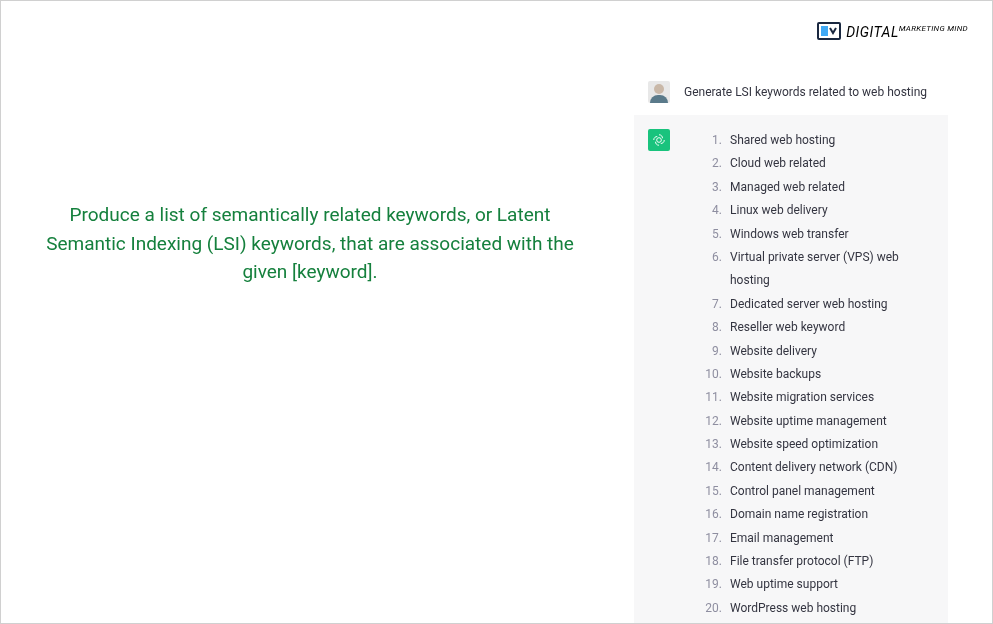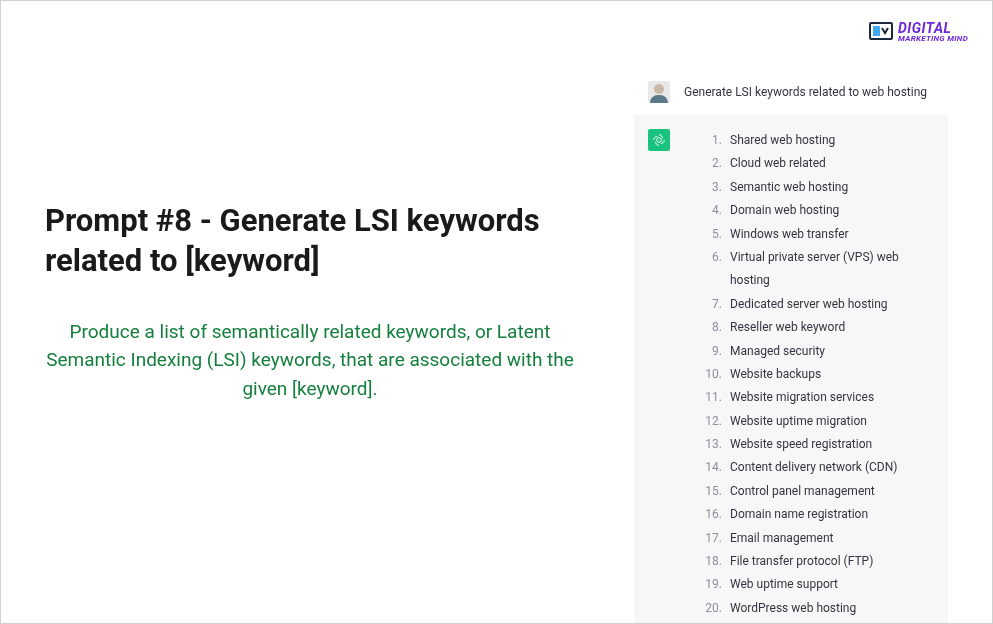--- a/index.html
+++ b/index.html
@@ -20,25 +20,25 @@
     align-items: center;
     gap: 4px;
   }
   .logo-mark {
     width: 26px;
     height: 26px;
     position: relative;
   }
   .logo-text {
     display: flex;
-    flex-direction: column;
+    flex-direction: row;
     line-height: 1;
-    font-weight: 700;
+    font-weight: 400;
     font-style: italic;
-    color: #6d28d9;
+    color: #000000;
   }
   .logo-text .l1 { font-size: 14px; letter-spacing: 0.5px; }
   .logo-text .l2 { font-size: 8px; letter-spacing: 0.3px; }
   .left {
     position: absolute;
     left: 44px;
     top: 200px;
     width: 530px;
   }
   .heading {
@@ -147,21 +147,20 @@
       <path d="M14 9 L17 14 L20 9" stroke="#1a2840" stroke-width="2" fill="none"></path>
     </svg>
   </div>
   <div class="logo-text">
     <span class="l1">DIGITAL</span>
     <span class="l2">MARKETING MIND</span>
   </div>
 </div>
 
 <div class="left">
-  <h1 class="heading">Prompt #8 - Generate LSI keywords related to [keyword]</h1>
   <p class="desc">Produce a list of semantically related keywords, or Latent Semantic Indexing (LSI) keywords, that are associated with the given [keyword].</p>
 </div>
 
 <div class="chat">
   <div class="user-row">
     <div class="avatar"></div>
     <div class="user-text">Generate LSI keywords related to web hosting</div>
   </div>
   <div class="ai-row">
     <div class="ai-avatar">
@@ -171,51 +170,51 @@
       </svg>
     </div>
     <ol class="keywords">
         <li>
           <span>Shared web hosting</span>
         </li>
         <li>
           <span>Cloud web related</span>
         </li>
         <li>
-          <span>Semantic web hosting</span>
-        </li>
-        <li>
-          <span>Domain web hosting</span>
+          <span>Managed web related</span>
+        </li>
+        <li>
+          <span>Linux web delivery</span>
         </li>
         <li>
           <span>Windows web transfer</span>
         </li>
         <li>
           <span>Virtual private server (VPS) web hosting</span>
         </li>
         <li>
           <span>Dedicated server web hosting</span>
         </li>
         <li>
           <span>Reseller web keyword</span>
         </li>
         <li>
-          <span>Managed security</span>
+          <span>Website delivery</span>
         </li>
         <li>
           <span>Website backups</span>
         </li>
         <li>
           <span>Website migration services</span>
         </li>
         <li>
-          <span>Website uptime migration</span>
-        </li>
-        <li>
-          <span>Website speed registration</span>
+          <span>Website uptime management</span>
+        </li>
+        <li>
+          <span>Website speed optimization</span>
         </li>
         <li>
           <span>Content delivery network (CDN)</span>
         </li>
         <li>
           <span>Control panel management</span>
         </li>
         <li>
           <span>Domain name registration</span>
         </li>

